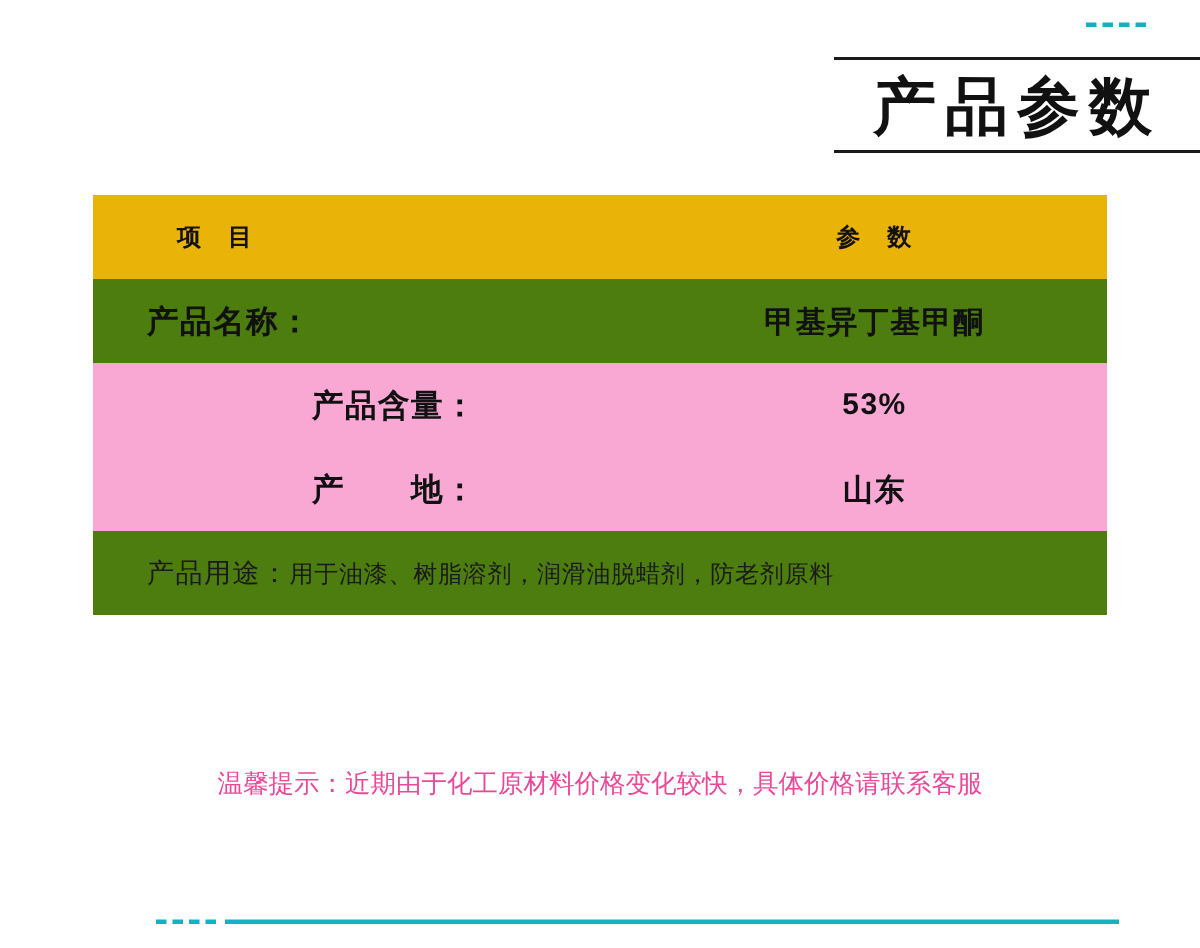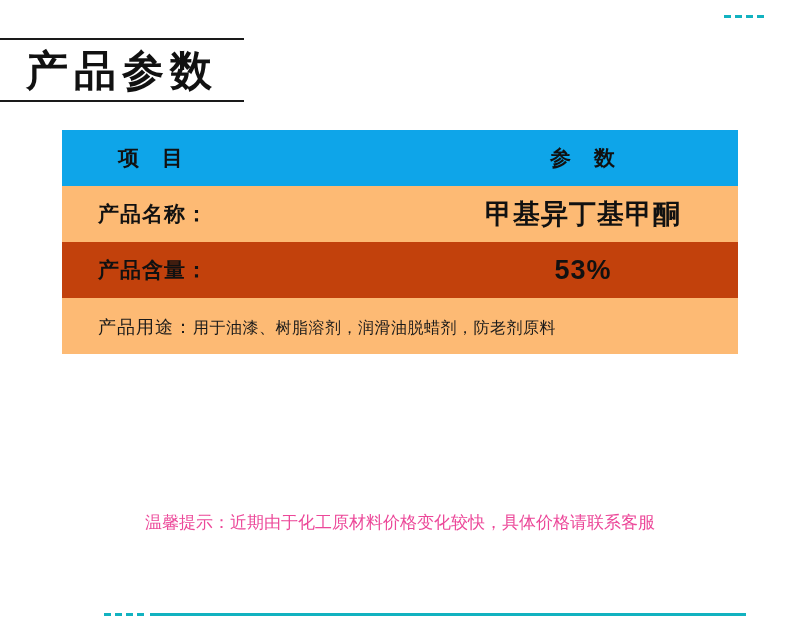--- a/index.html
+++ b/index.html
@@ -54,21 +54,21 @@
   .deco-top .deco-dots { margin-right: 36px; }
   .deco-bottom .deco-dots { margin-left: 104px; }
   .deco-bottom .deco-line { width: 596px; margin-left: 6px; }
 
   
   .title-wrap {
     position: absolute;
     top: 38px;
     left: 0;
     width: 800px;
-    text-align: left;
+    text-align: right;
   }
   .title-box {
     display: inline-block;
     padding: 6px 26px 4px 26px;
     border-top: 2px solid #1a1a1a;
     border-bottom: 2px solid #1a1a1a;
   }
   .title-box h1 {
     margin: 0;
     font-size: 42px;
@@ -93,33 +93,33 @@
   }
   .col-item {
     width: 310px;
     padding-left: 36px !important;
     font-size: 21px;
     font-weight: bold;
     color: #111;
     letter-spacing: 1px;
   }
   .col-value {
-    font-size: 27px;
+    font-size: 20px;
     font-weight: bold;
     color: #111;
     text-align: center;
     letter-spacing: 1px;
   }
   tr.head td {
-    font-size: 21px;
-    background: #0ea5e9;
+    font-size: 16px;
+    background: #eab308;
   }
   tr.head .col-item { padding-left: 56px !important; }
-  tr.shaded td { background: #fdba74; }
-  tr.plain td { background: #c2410c; }
+  tr.shaded td { background: #4d7c0f; }
+  tr.plain td { background: #f9a8d4; text-align: center; }
 
   .usage-row td {
     padding-left: 36px !important;
     text-align: left;
     font-size: 21px;
   }
   .usage-label {
     font-weight: normal;
     font-size: 18px;
     letter-spacing: 1px;
@@ -172,20 +172,24 @@
       <td class="col-value">参　数</td>
     </tr>
     <tr class="shaded">
       <td class="col-item">产品名称：</td>
       <td class="col-value">甲基异丁基甲酮</td>
     </tr>
     <tr class="plain">
       <td class="col-item">产品含量：</td>
       <td class="col-value">53%</td>
     </tr>
+    <tr class="plain">
+      <td class="col-item">产　　地：</td>
+      <td class="col-value">山东</td>
+    </tr>
     <tr class="shaded usage-row">
       <td colspan="2">
         <span class="usage-label">产品用途：</span><span class="usage-text">用于油漆、树脂溶剂，润滑油脱蜡剂，防老剂原料</span>
       </td>
     </tr>
   </tbody>
 </table>
 
 <div class="note">
   <span>温馨提示：近期由于化工原材料价格变化较快，具体价格请联系客服</span>

